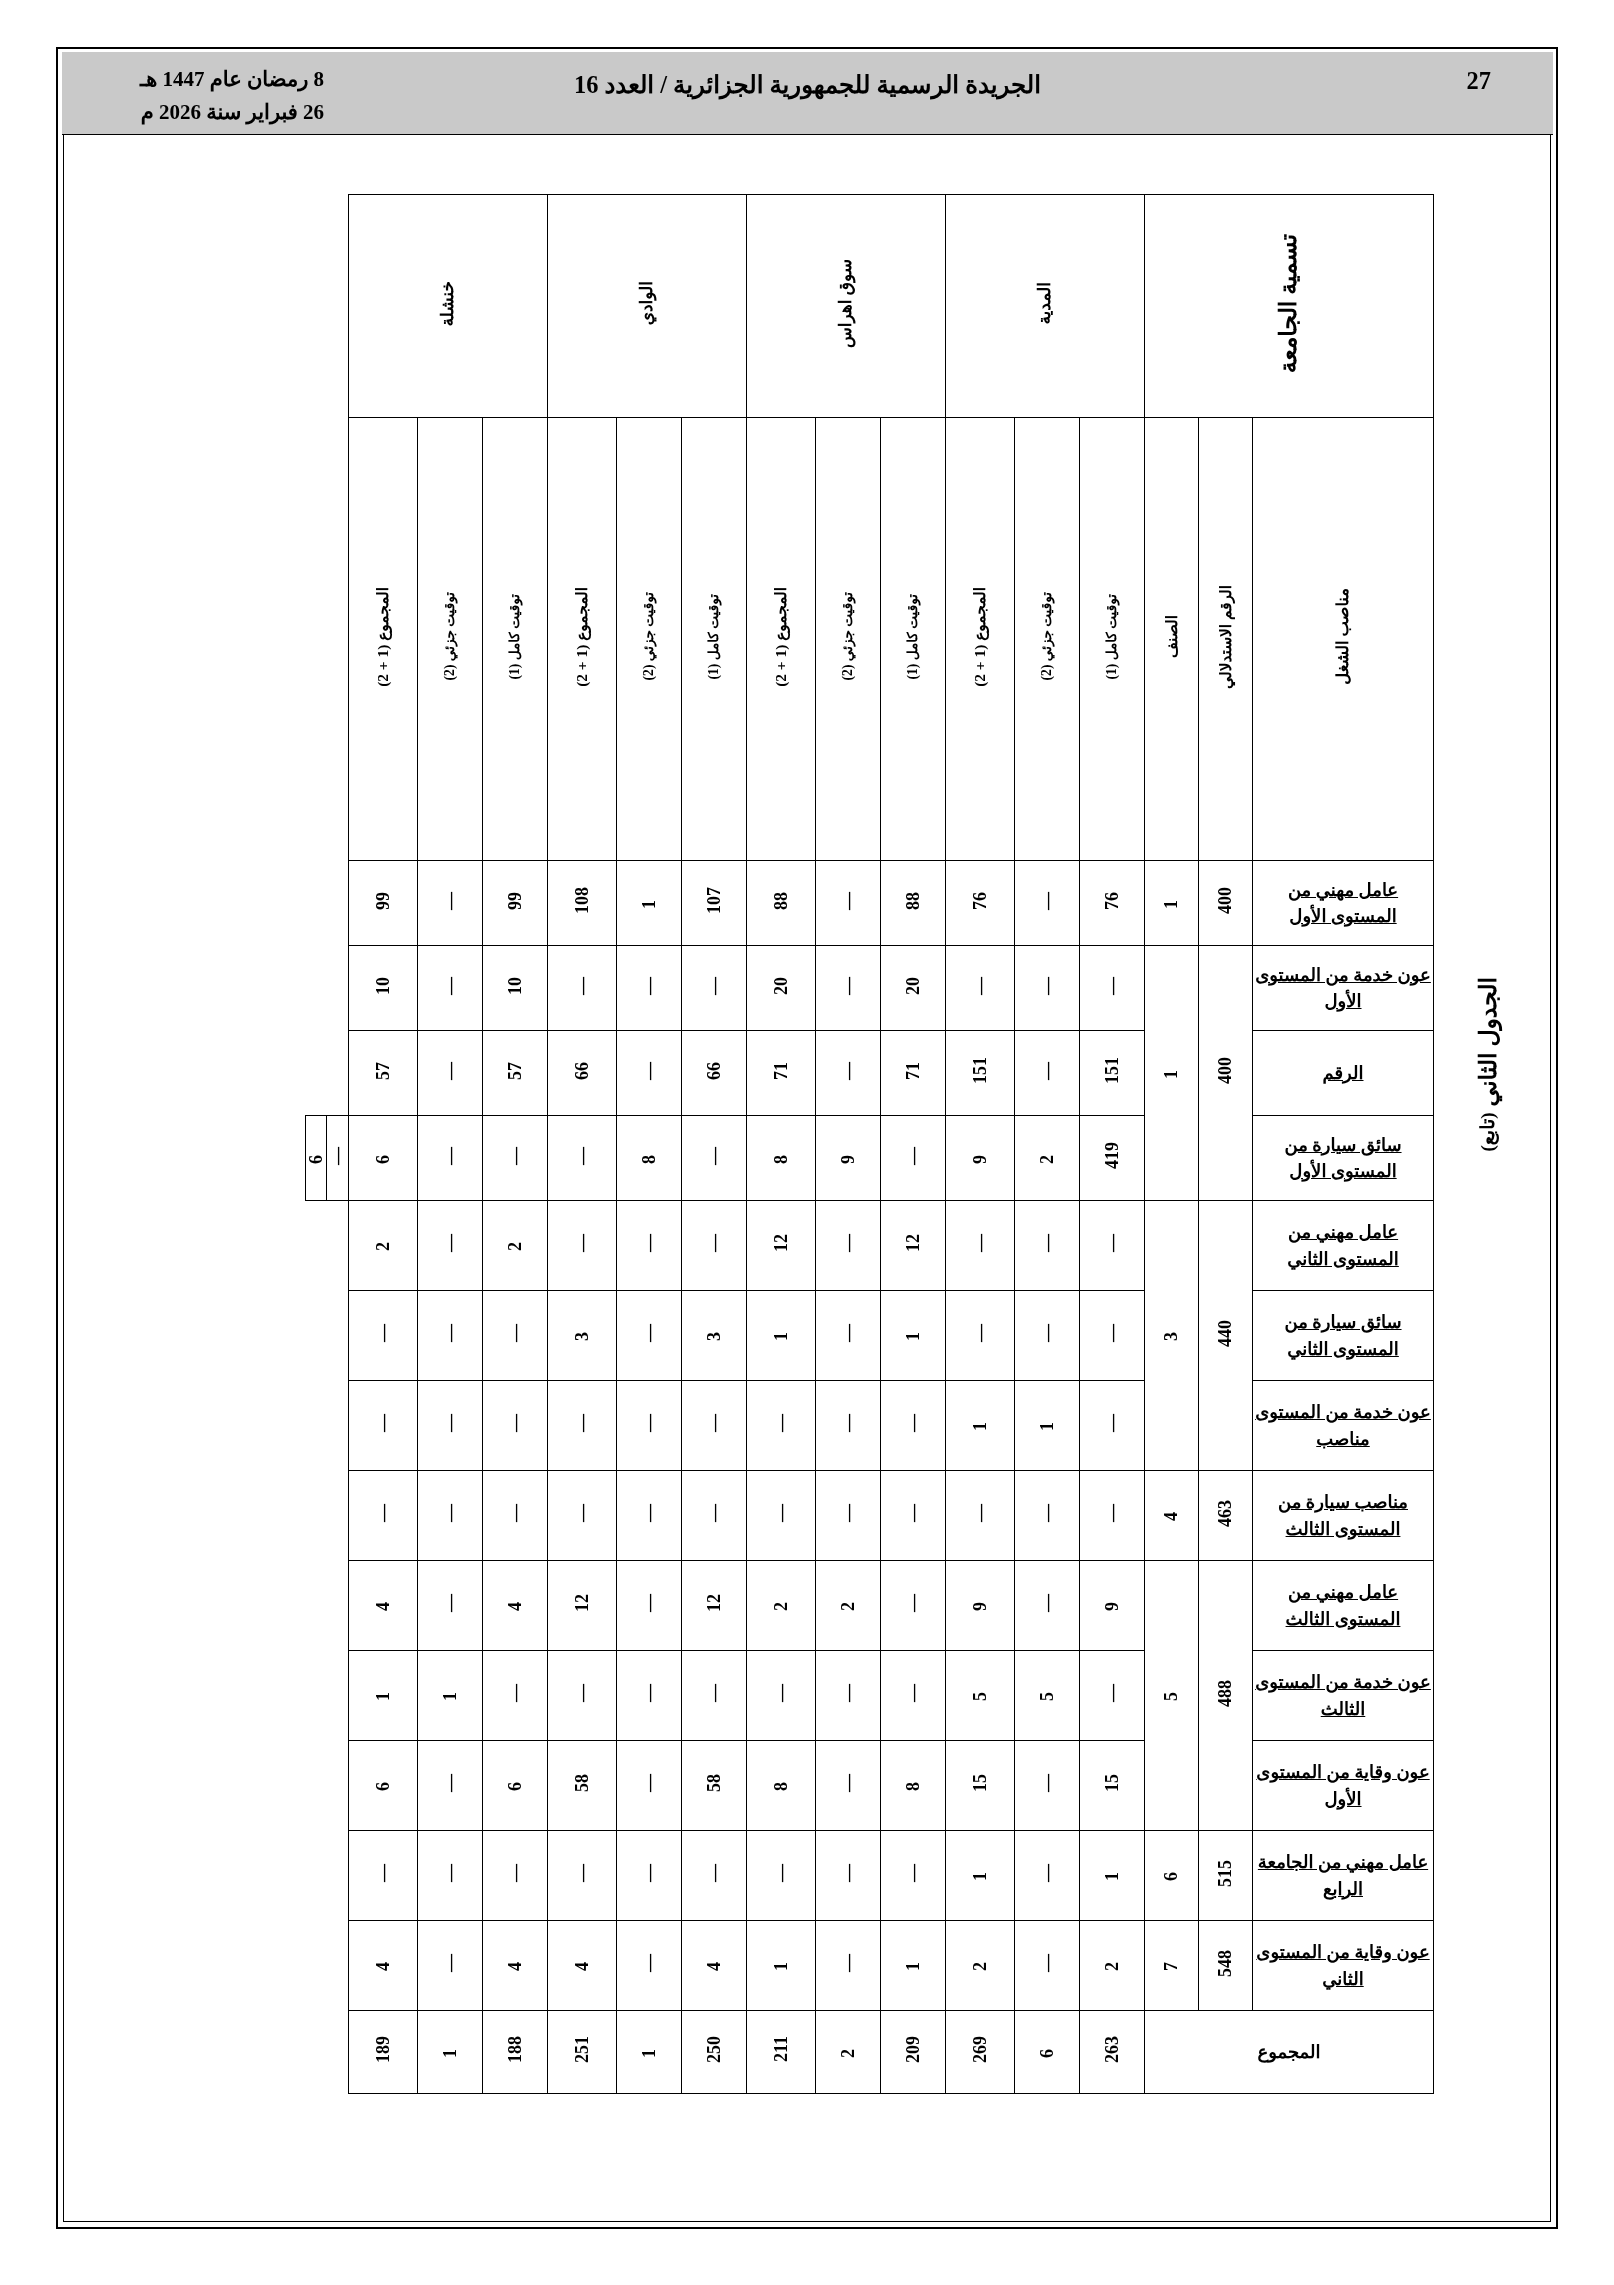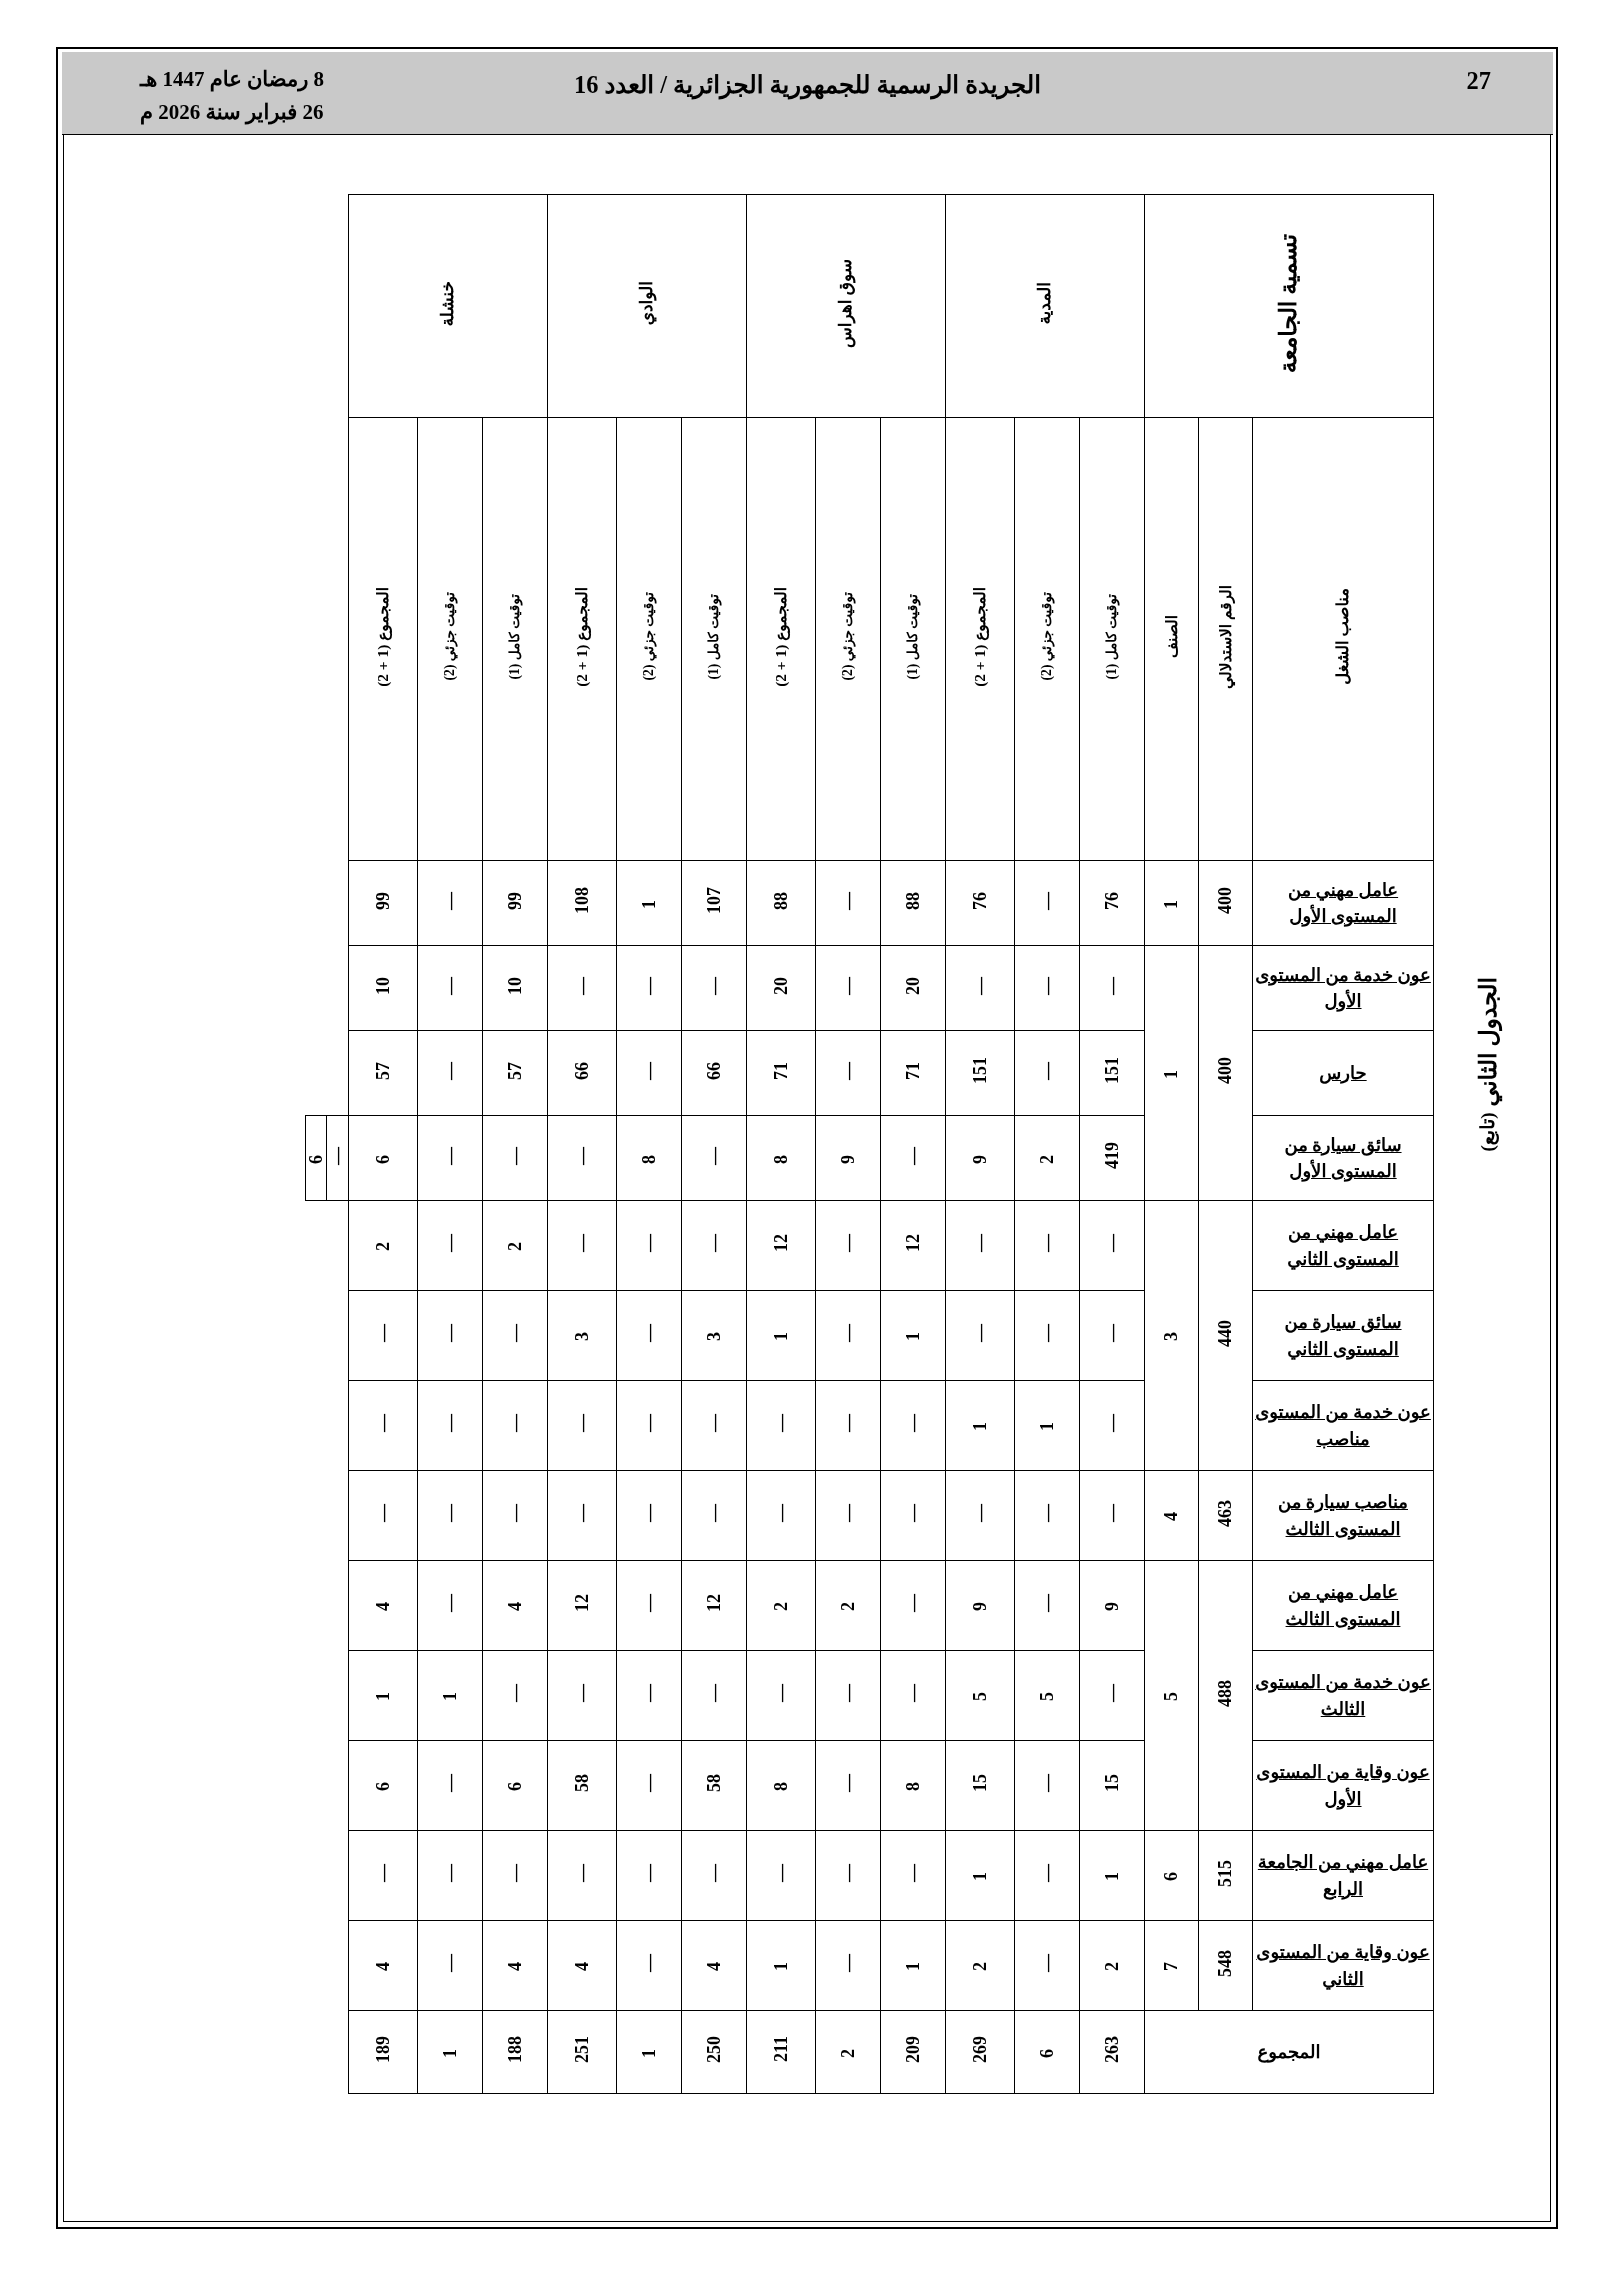--- a/index.html
+++ b/index.html
@@ -67,21 +67,21 @@
     width: 100%;
     text-align: center;
     font-size: 24.4px;
     font-weight: bold;
     letter-spacing: 0px;
   }
   .hdr-right-block {
     position: absolute;
     top: 11px;
     left: 78px;
-    text-align: left;
+    text-align: right;
     direction: rtl;
     font-size: 21px;
     font-weight: bold;
     line-height: 1.55;
   }
 
   
   .side-label {
     position: absolute;
     top: 977px;
@@ -312,21 +312,21 @@
         <td class="cell-num"><span class="vt">20</span></td>
         <td class="cell-num"><span class="vt">—</span></td>
         <td class="cell-num"><span class="vt">—</span></td>
         <td class="cell-num"><span class="vt">—</span></td>
         <td class="cell-num"><span class="vt">10</span></td>
         <td class="cell-num"><span class="vt">—</span></td>
         <td class="cell-num"><span class="vt">10</span></td>
       </tr>
 
       <tr style="height:85px">
-        <td class="job-cell">حارس</td>
+        <td class="job-cell">الرقم</td>
         <td class="cell-num"><span class="vt">151</span></td>
         <td class="cell-num"><span class="vt">—</span></td>
         <td class="cell-num"><span class="vt">151</span></td>
         <td class="cell-num"><span class="vt">71</span></td>
         <td class="cell-num"><span class="vt">—</span></td>
         <td class="cell-num"><span class="vt">71</span></td>
         <td class="cell-num"><span class="vt">66</span></td>
         <td class="cell-num"><span class="vt">—</span></td>
         <td class="cell-num"><span class="vt">66</span></td>
         <td class="cell-num"><span class="vt">57</span></td>

